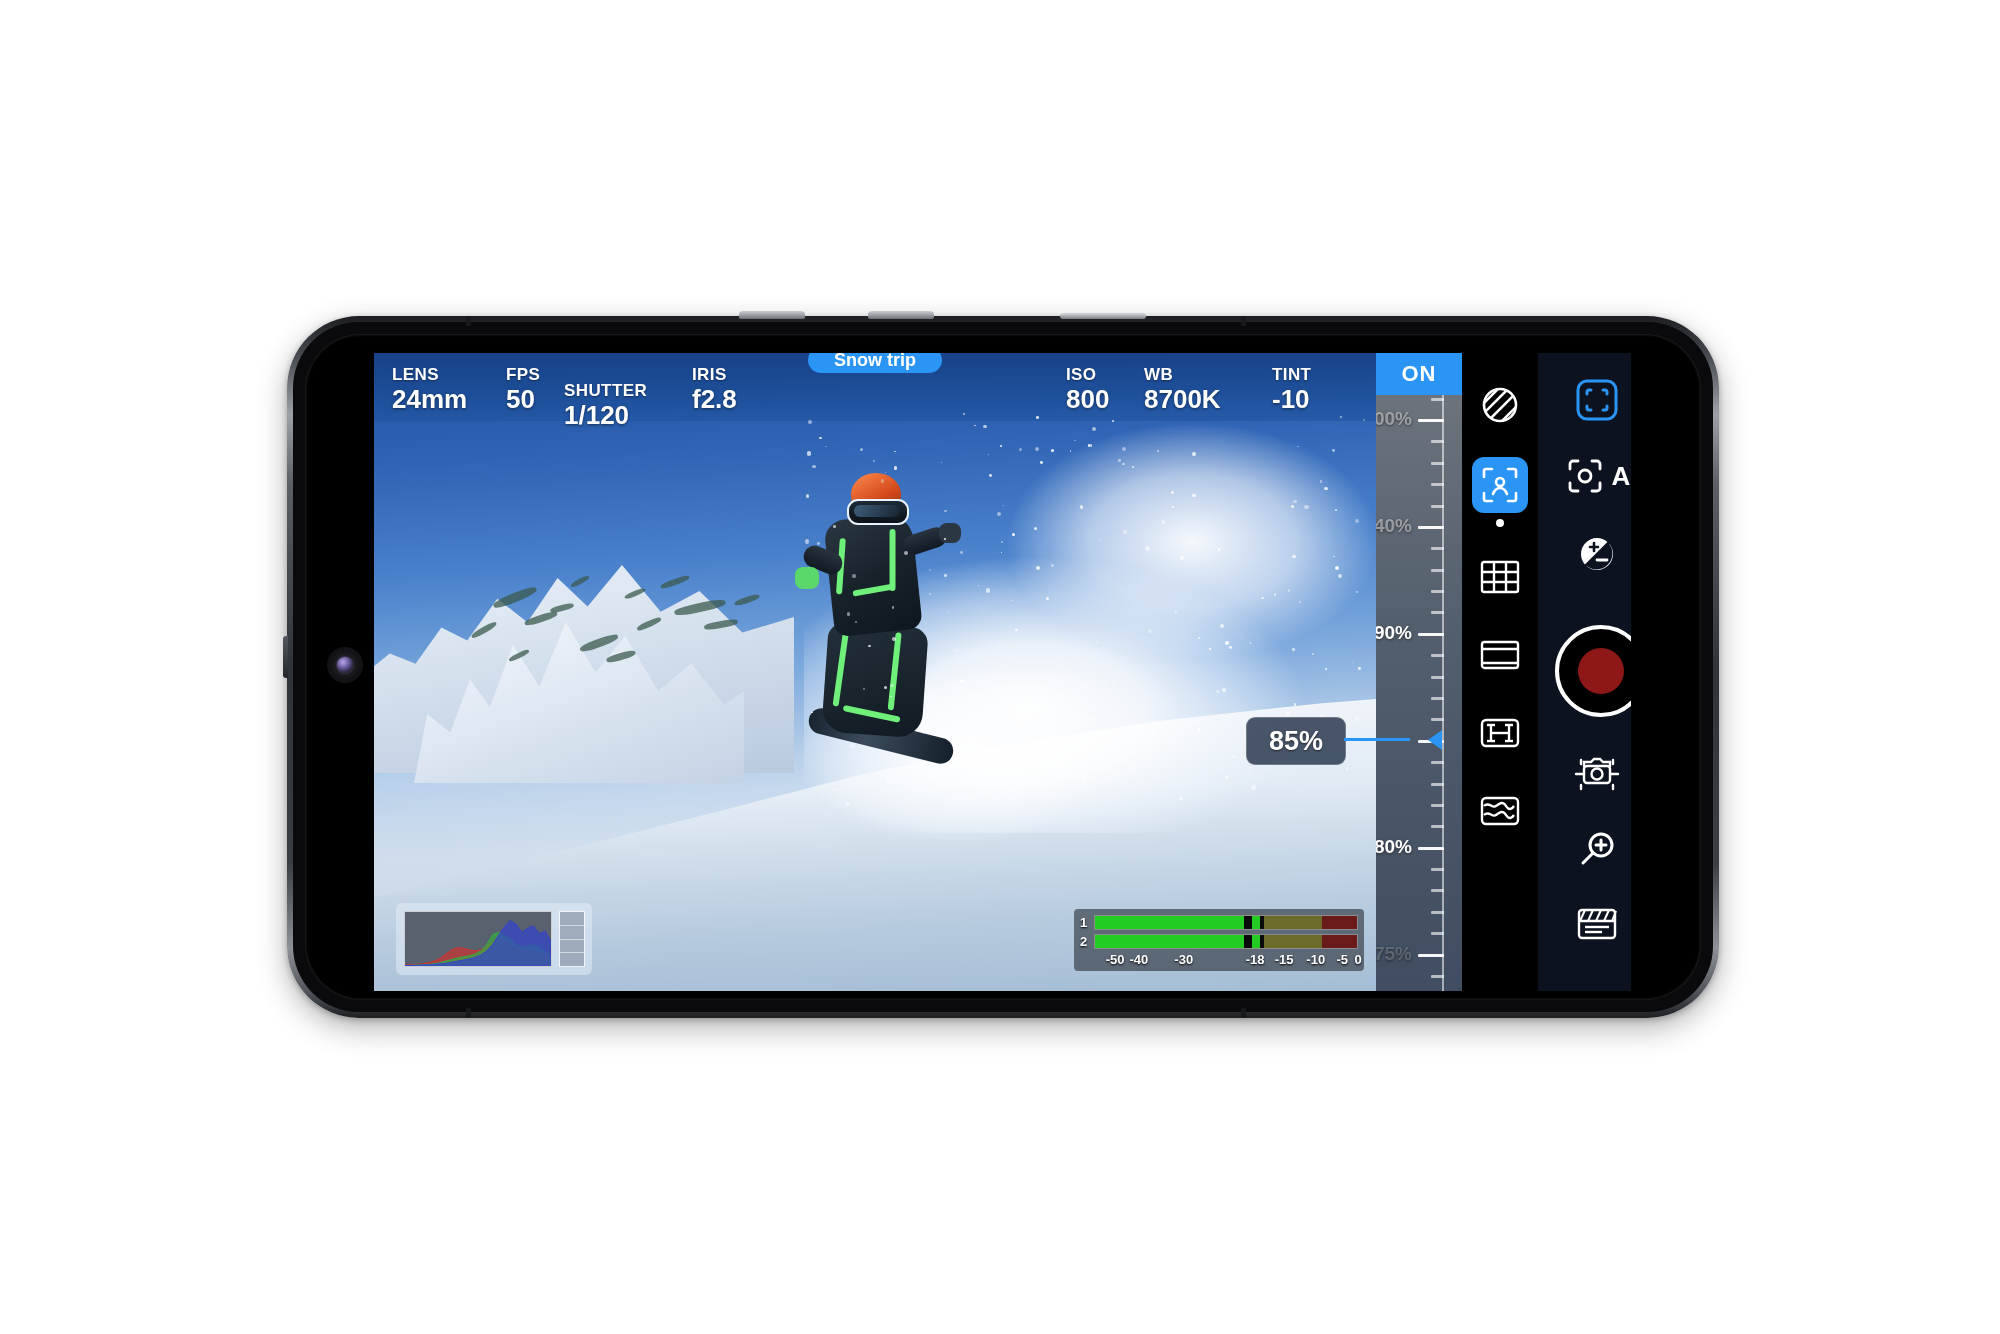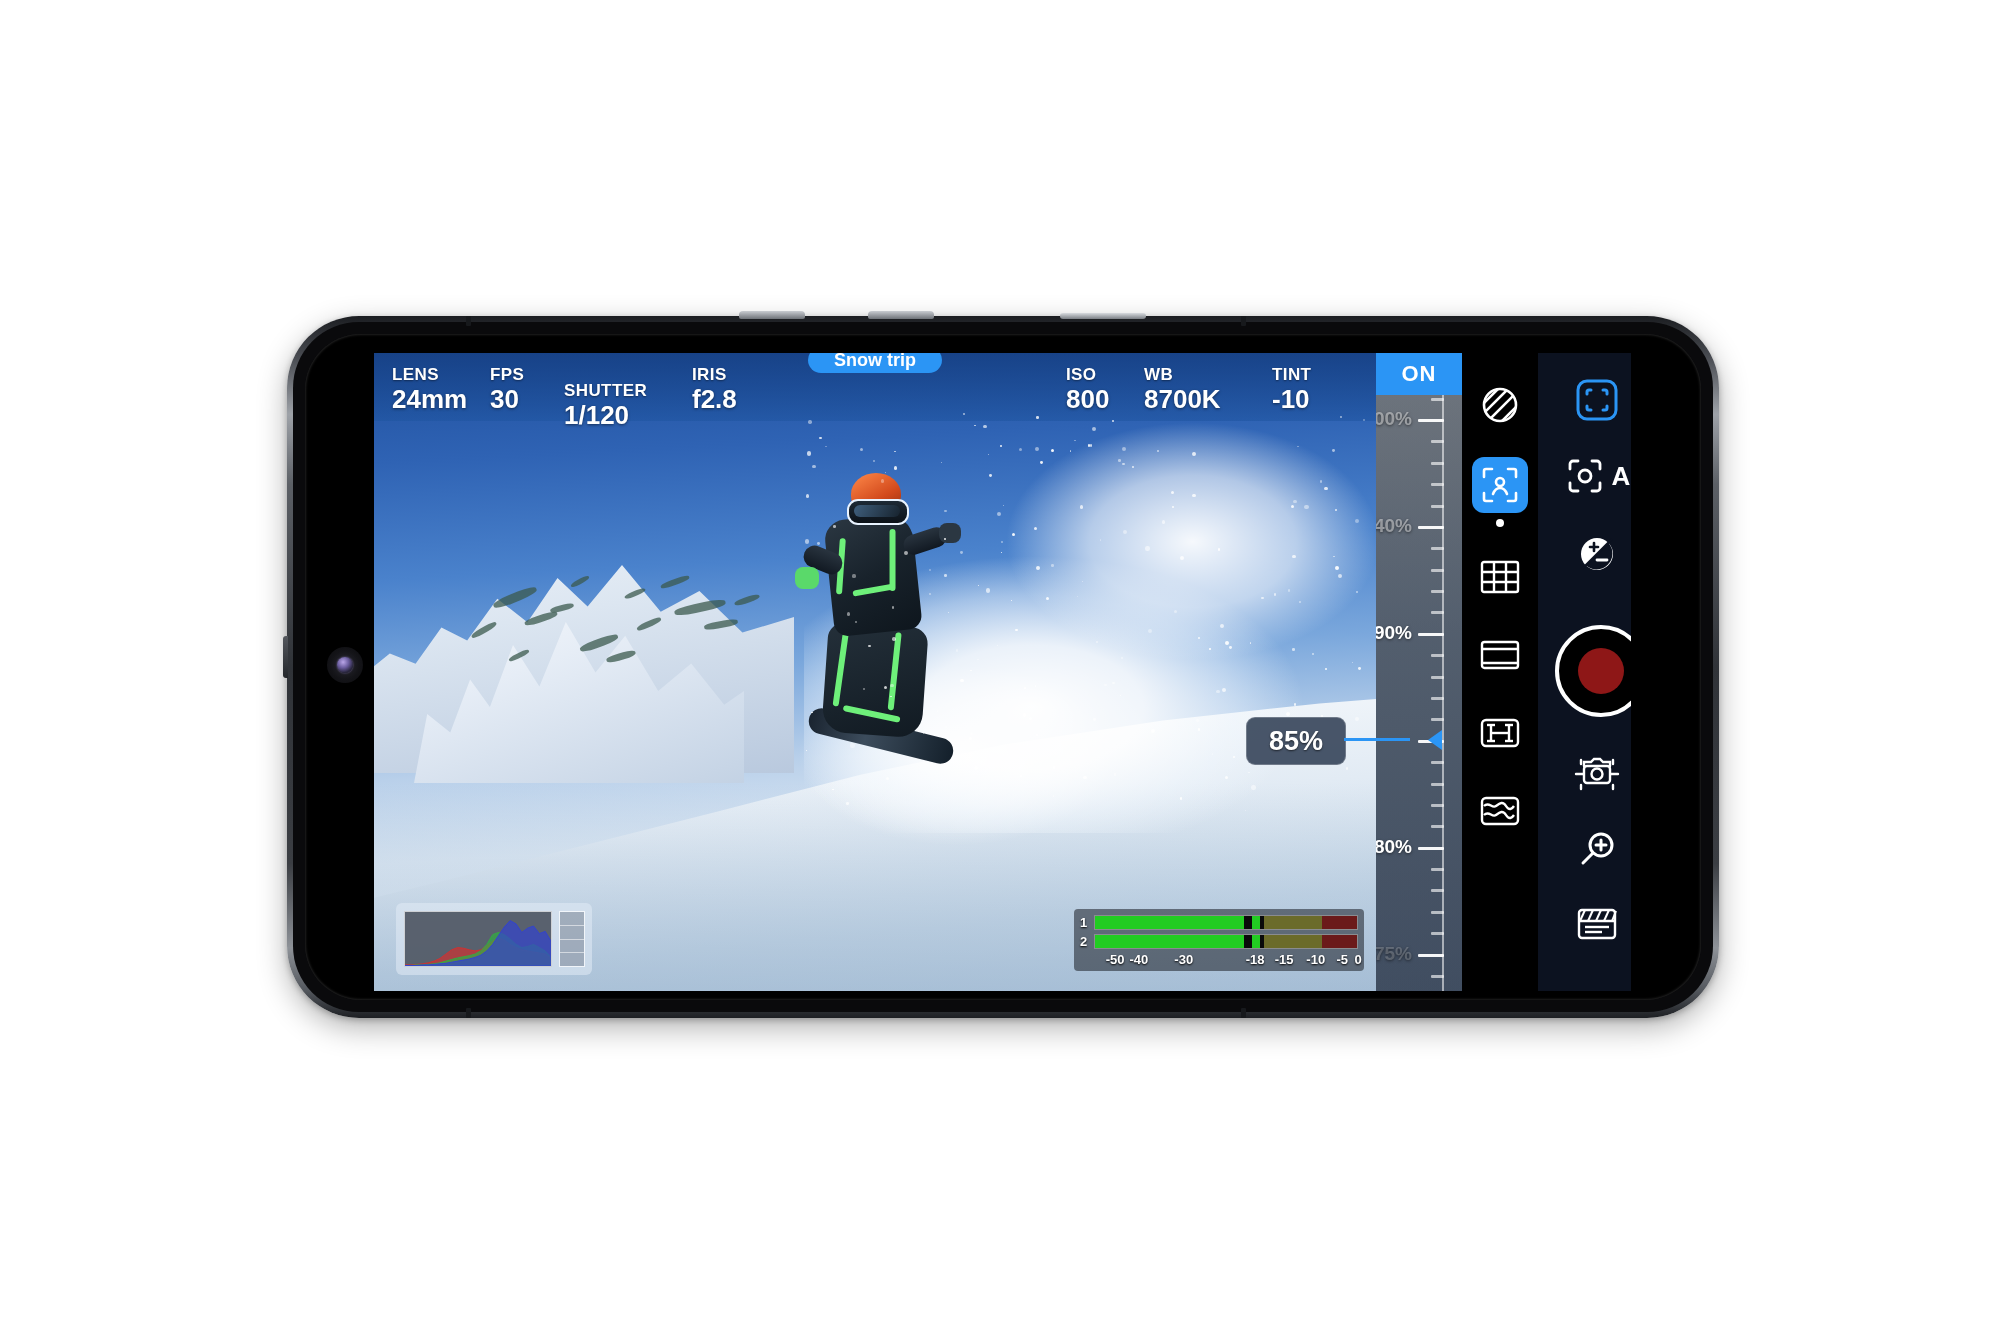--- a/index.html
+++ b/index.html
@@ -234,23 +234,23 @@
         <div class="r-part" id="goggles">
           <div id="goggle-lens"></div>
         </div>
       </div>
 
       <div id="hud">
         <div class="hud-item" style="left:18px;top:12px;">
           <div class="hud-label">LENS</div>
           <div class="hud-value">24mm</div>
         </div>
-        <div class="hud-item" style="left:116px;top:12px;">
+        <div class="hud-item" style="left:132px;top:12px;">
           <div class="hud-label">FPS</div>
-          <div class="hud-value">30</div>
+          <div class="hud-value">50</div>
         </div>
         <div class="hud-item" style="left:190px;top:28px;">
           <div class="hud-label">SHUTTER</div>
           <div class="hud-value">1/120</div>
         </div>
         <div class="hud-item" style="left:318px;top:12px;">
           <div class="hud-label">IRIS</div>
           <div class="hud-value">f2.8</div>
         </div>
 

